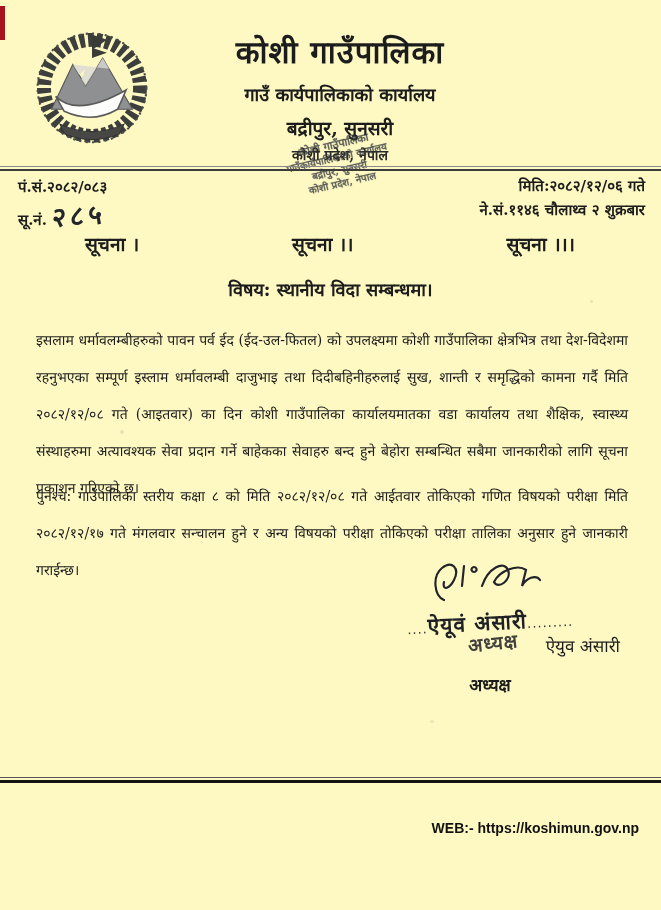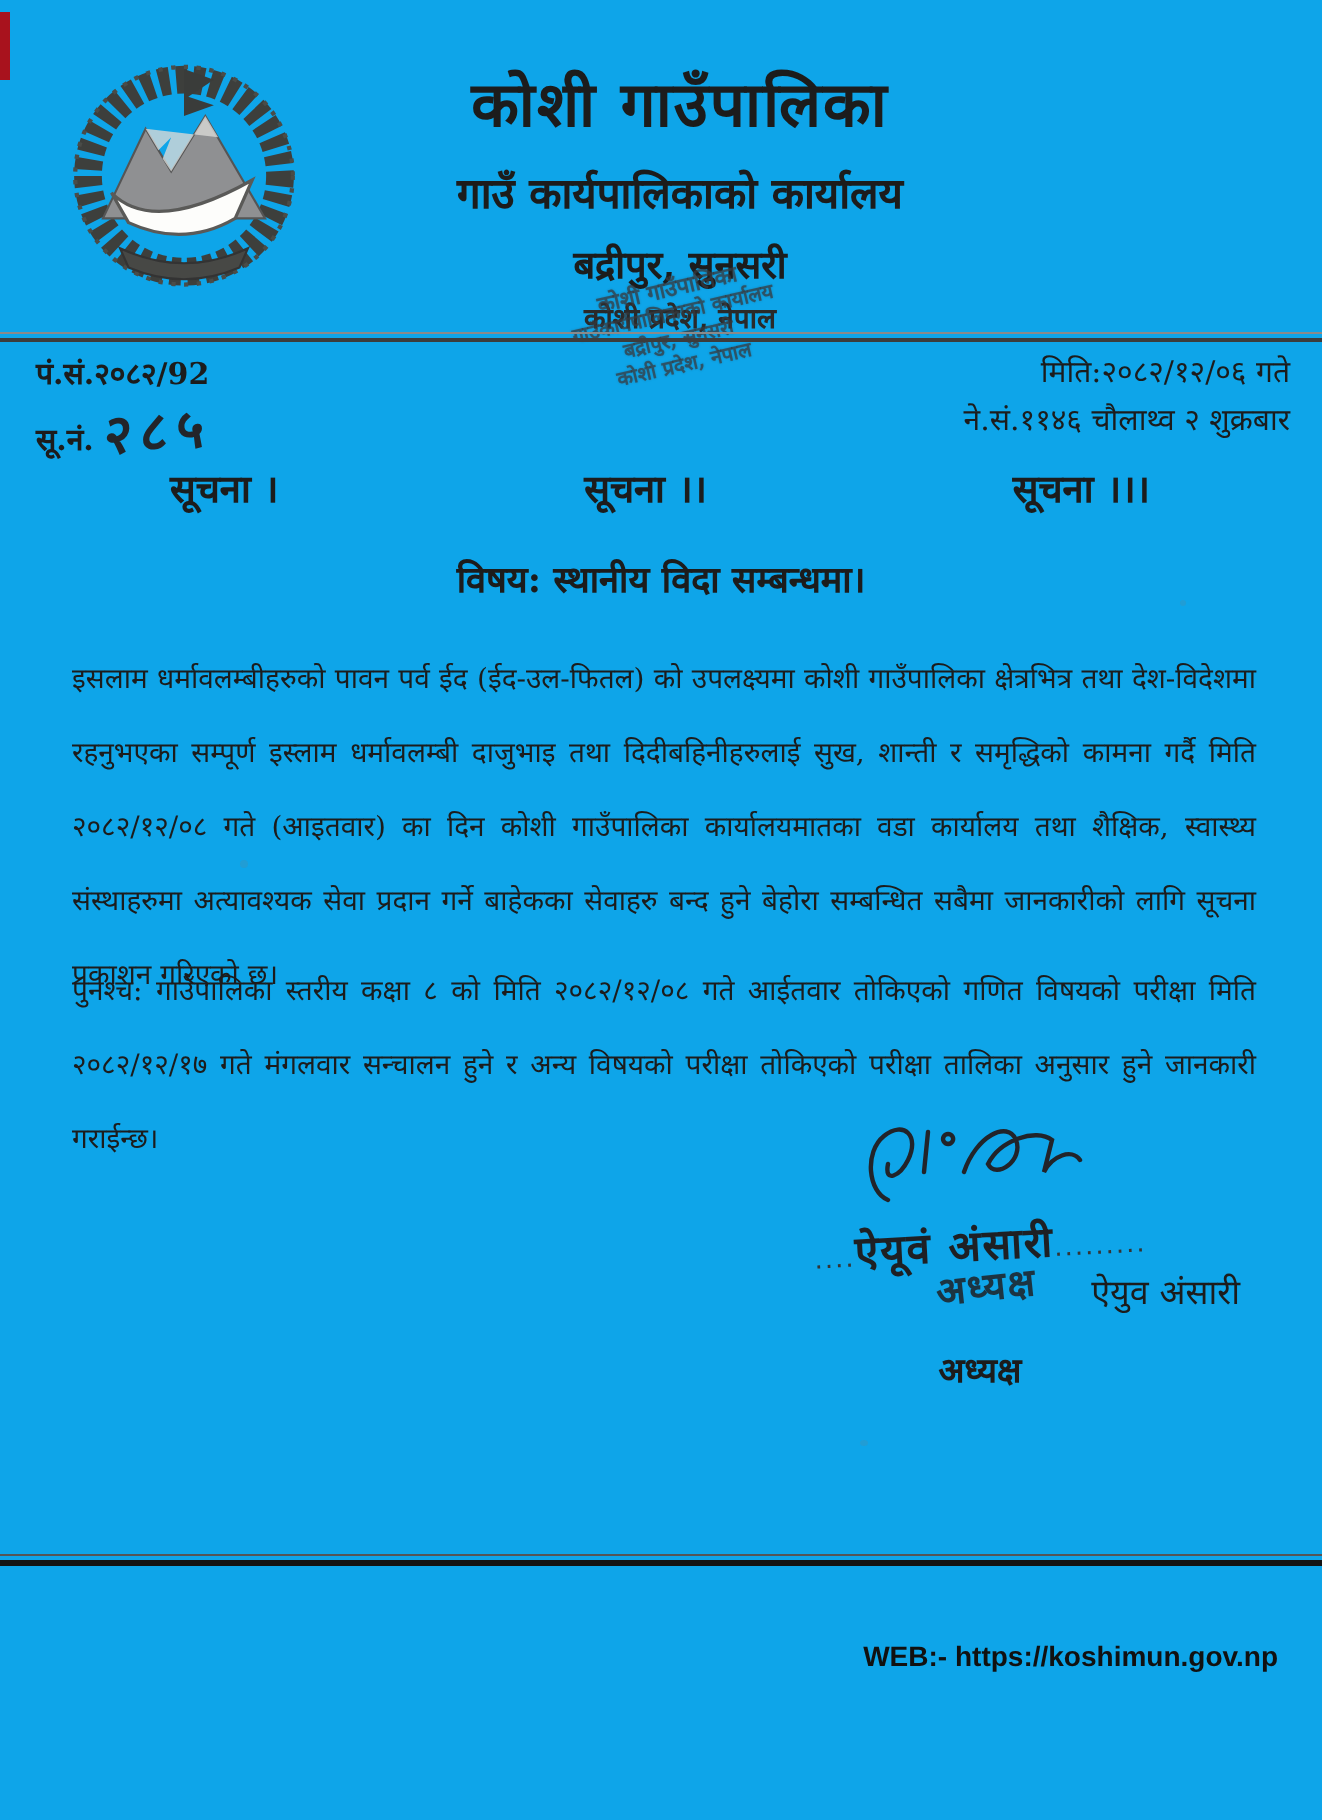--- a/index.html
+++ b/index.html
@@ -1,48 +1,48 @@
 <!DOCTYPE html>
 <html><head>
 <meta charset="utf-8">
 <style>
   html,body{margin:0;padding:0;background:#e8e6e1;}
   .page{
     position:relative;
     width:661px;height:910px;
     margin:0 auto;
-    background:#0ea5e9;
+    background:#fef9c3;
     overflow:hidden;
     font-family:"DejaVu Serif","DejaVu Sans",serif;
     color:#1c1c1c;
   }
   .red-strip{position:absolute;left:0;top:6px;width:5px;height:34px;background:#a8121d;}
   .logo{position:absolute;left:28px;top:26px;width:128px;height:128px;}
   .head-center{position:absolute;left:150px;top:30px;width:380px;text-align:center;}
   .title{font-size:31px;font-weight:700;letter-spacing:1px;}
-  .subtitle{font-size:21px;font-weight:700;margin-top:10px;}
+  .subtitle{font-size:18px;font-weight:700;margin-top:10px;}
   .address{font-size:19px;font-weight:700;margin-top:9px;}
   .province{font-size:14px;font-weight:700;margin-top:4px;color:#2a2a2a;}
   .stamp{
     position:absolute;left:248px;top:138px;width:180px;
     transform:rotate(-13deg);
     text-align:center;color:rgba(55,58,62,.68);
     font-size:10px;line-height:13px;font-weight:700;
     text-shadow:0 0 1px rgba(55,58,62,.35);
   }
   .stamp .s0{font-size:11px;}
   .top-rule{position:absolute;left:0;top:169px;width:661px;height:2px;background:#3c3c3c;}
   .top-rule:after{content:"";position:absolute;left:0;top:-3px;width:661px;height:1px;background:#8a8a8a;}
   .meta-left{position:absolute;left:18px;top:176px;font-size:15px;font-weight:700;}
   .hand-number{
     display:inline-block;font-size:27px;font-weight:700;
     font-family:"DejaVu Sans",sans-serif;
     transform:rotate(-4deg) skewX(-6deg);letter-spacing:4px;color:#23252a;
   }
-  .meta-right{position:absolute;right:16px;top:174px;text-align:right;font-size:15px;font-weight:400;line-height:24px;}
+  .meta-right{position:absolute;right:16px;top:174px;text-align:right;font-size:15px;font-weight:700;line-height:24px;}
   .notices{position:absolute;left:85px;top:231px;width:490px;display:flex;justify-content:space-between;font-size:19px;font-weight:700;}
   .subject{position:absolute;left:0;top:277px;width:661px;text-align:center;font-size:18px;font-weight:700;}
   .para{position:absolute;left:36px;width:592px;font-size:14px;line-height:37px;text-align:justify;}
   .p1{top:322px;}
   .p2{top:478px;}
   .sig{position:absolute;left:360px;top:556px;width:260px;text-align:center;}
   .scribble{display:block;margin:0 auto;width:120px;height:52px;}
   .hand-name{
     font-size:21px;font-weight:700;transform:rotate(-3deg);
     font-family:"DejaVu Sans",sans-serif;color:#1e2024;
@@ -95,21 +95,21 @@
   <div class="stamp">
     <div class="s0">कोशी गाउँपालिका</div>
     <div>गाउँकार्यपालिकाको कार्यालय</div>
     <div>बद्रीपुर, सुनसरी</div>
     <div>कोशी प्रदेश, नेपाल</div>
   </div>
 
   <div class="top-rule"></div>
 
   <div class="meta-left">
-    <div>पं.सं.२०८२/92</div>
+    <div>पं.सं.२०८२/०८३</div>
     <div>
       <span>सू.नं.</span>
       <span class="hand-number">२८५</span>
     </div>
   </div>
 
   <div class="meta-right">
     <div>मिति:२०८२/१२/०६ गते</div>
     <div>ने.सं.११४६ चौलाथ्व २ शुक्रबार</div>
   </div>

